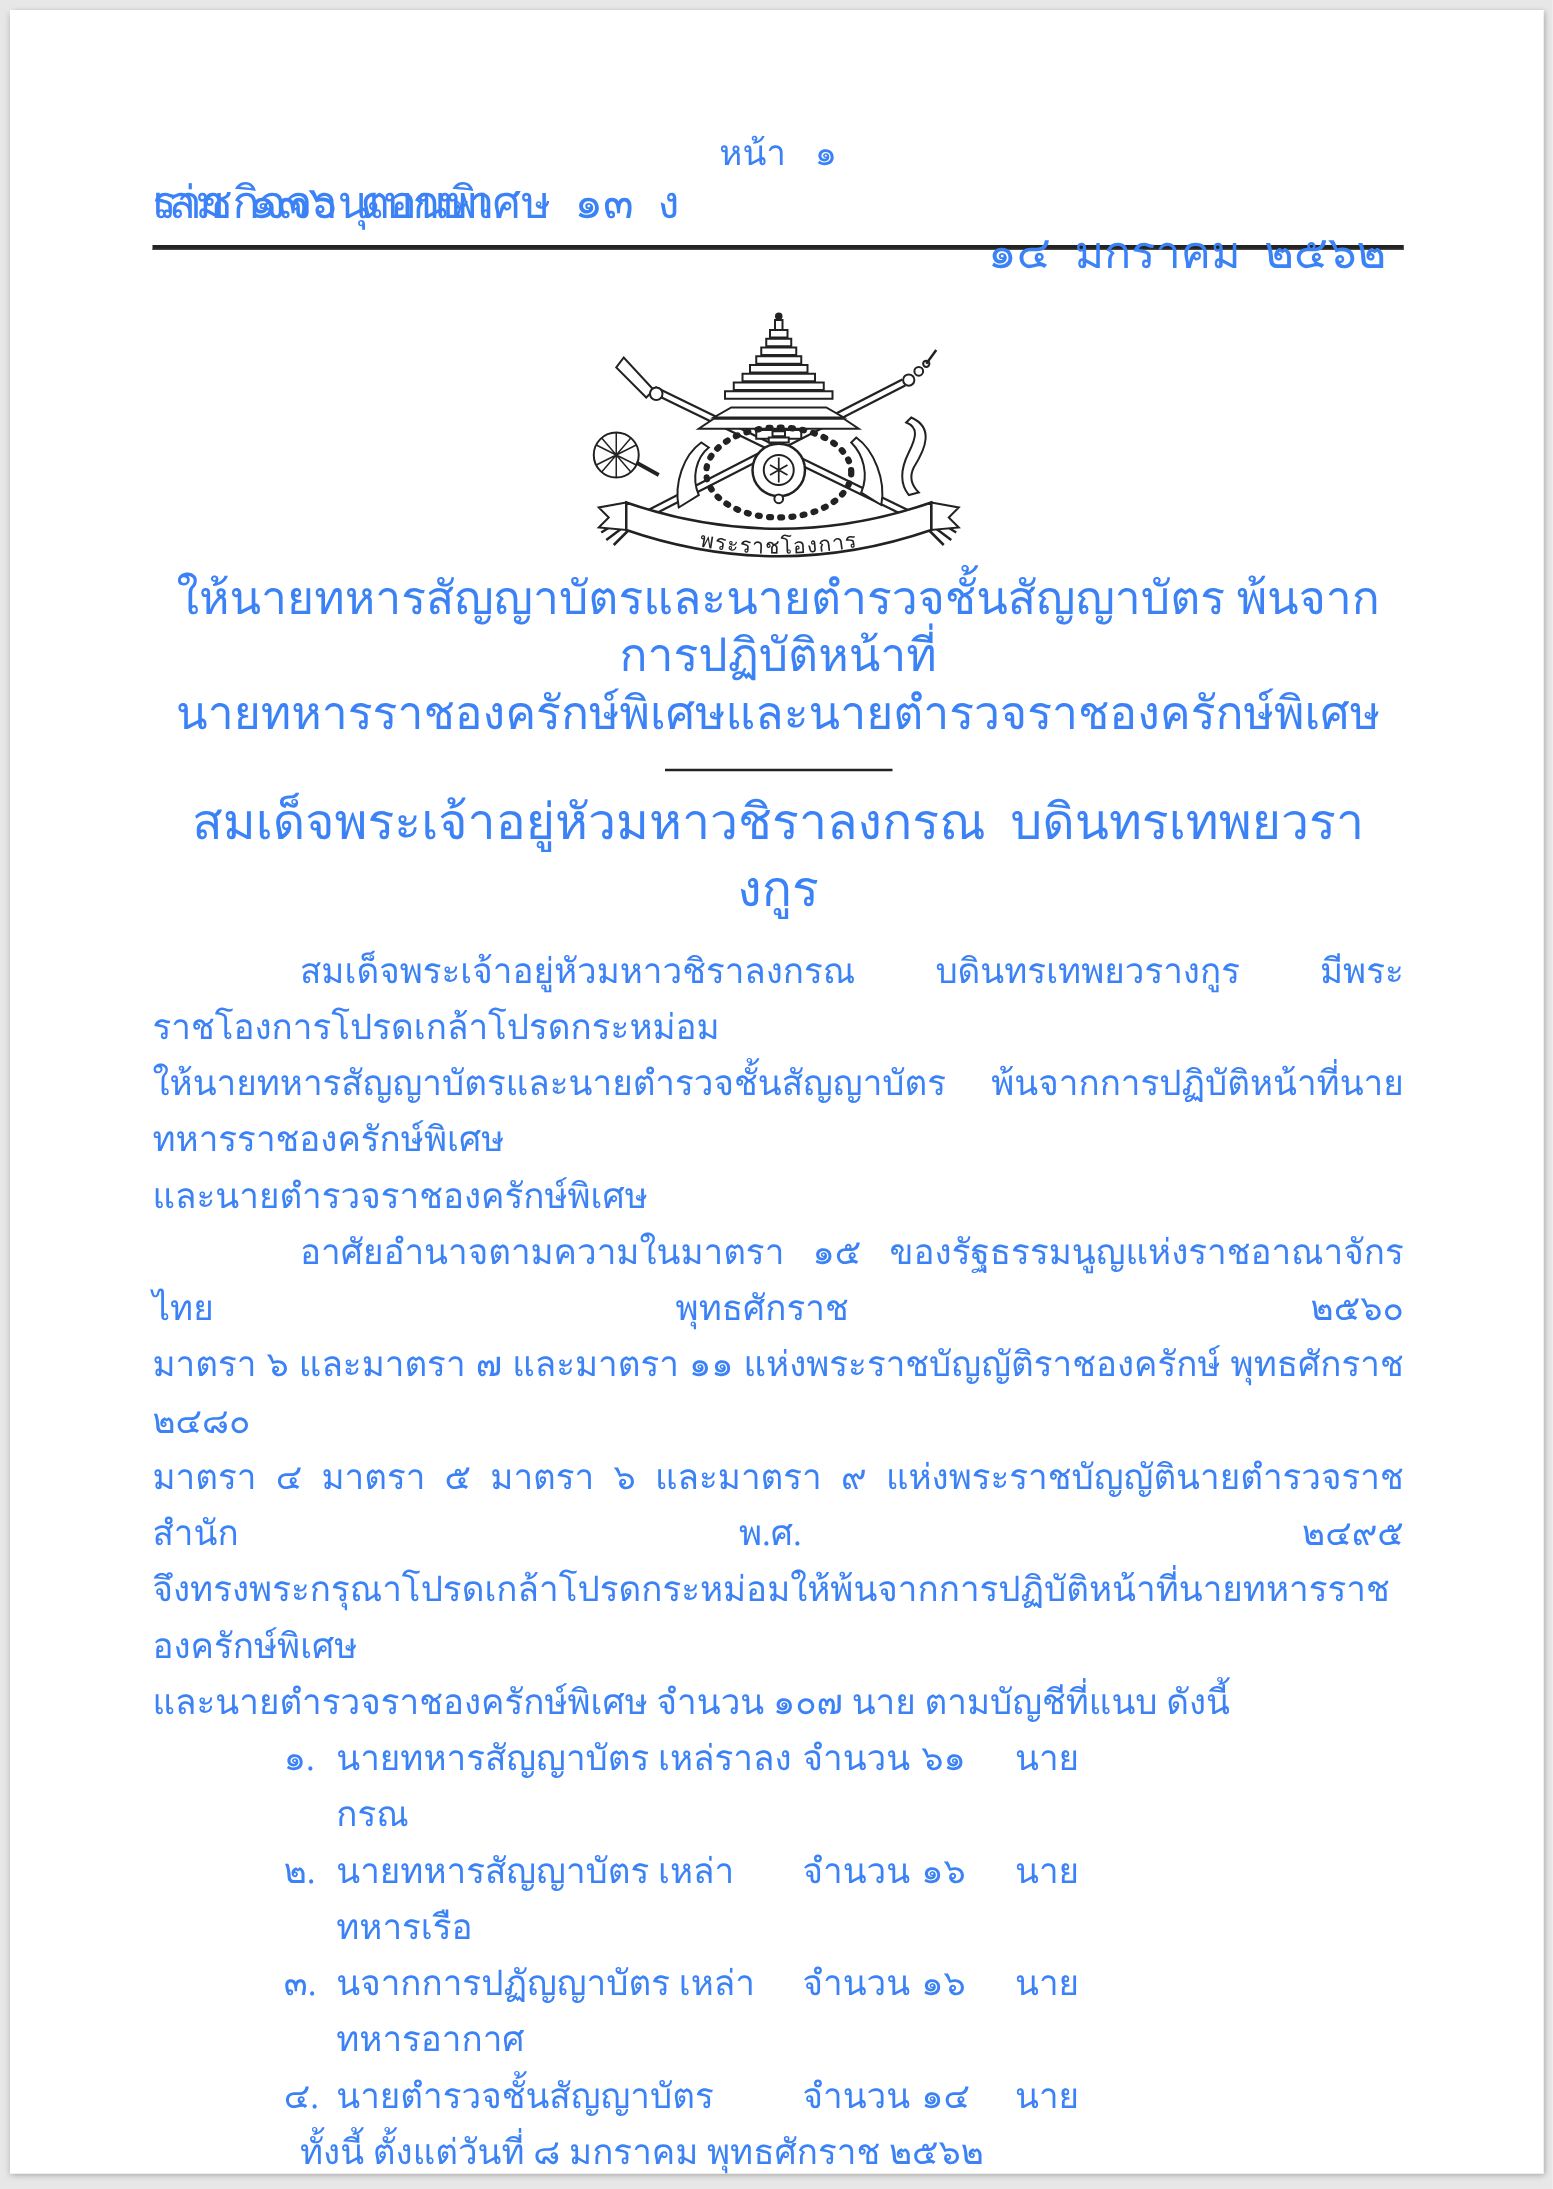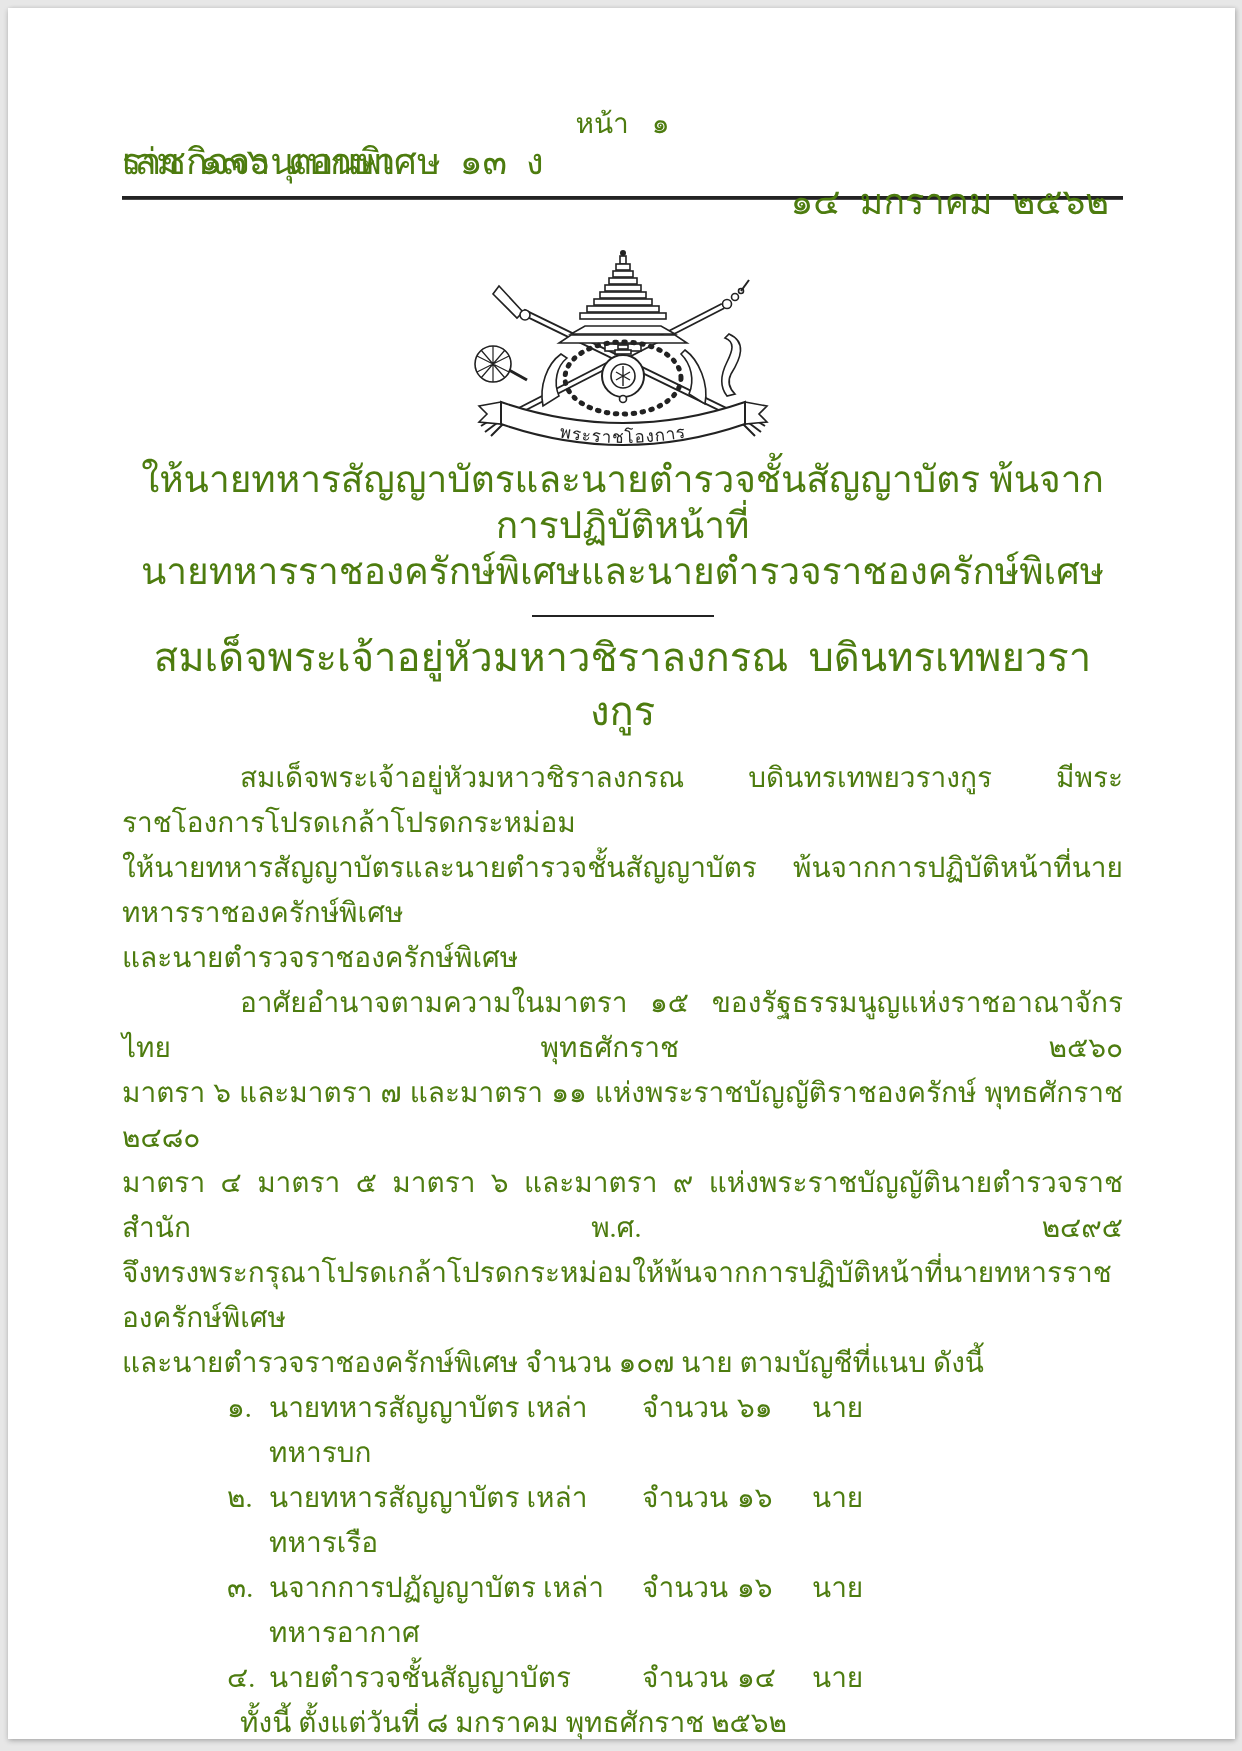--- a/index.html
+++ b/index.html
@@ -7,21 +7,21 @@
     width: 1242px; height: 1751px;
     background: #e7e7e7;
     overflow: hidden;
     font-family: "Liberation Serif", "DejaVu Serif", serif;
   }
   .page {
     position: absolute;
     left: 8px; top: 8px; right: 7px; bottom: 12px;
     background: #ffffff;
     box-shadow: 0 2px 5px rgba(0,0,0,0.22), 2px 0 4px rgba(0,0,0,0.10);
-    color: #4d7c0f;
+    color: #3b82f6;
   }
   .content { padding: 0 112px 0 114px; }
 
   .page-no {
     margin-top: 98px;
     text-align: center;
     font-size: 28px; line-height: 36px;
     word-spacing: 16px;
   }
   .header-row {
@@ -188,21 +188,21 @@
 
       <div class="bline indent just">อาศัยอำนาจตามความในมาตรา ๑๕ ของรัฐธรรมนูญแห่งราชอาณาจักรไทย พุทธศักราช ๒๕๖๐</div>
       <div class="bline just">มาตรา ๖ และมาตรา ๗ และมาตรา ๑๑ แห่งพระราชบัญญัติราชองครักษ์ พุทธศักราช ๒๔๘๐</div>
       <div class="bline just">มาตรา ๔ มาตรา ๕ มาตรา ๖ และมาตรา ๙ แห่งพระราชบัญญัตินายตำรวจราชสำนัก พ.ศ. ๒๔๙๕</div>
       <div class="bline just">จึงทรงพระกรุณาโปรดเกล้าโปรดกระหม่อมให้พ้นจากการปฏิบัติหน้าที่นายทหารราชองครักษ์พิเศษ</div>
       <div class="bline plain">และนายตำรวจราชองครักษ์พิเศษ จำนวน ๑๐๗ นาย ตามบัญชีที่แนบ ดังนี้</div>
 
       <div class="count-list">
         <div class="count-row">
           <span class="li-no">๑.</span>
-          <span class="li-label">นายทหารสัญญาบัตร เหล่าทหารบก</span>
+          <span class="li-label">นายทหารสัญญาบัตร เหล่ราลงกรณ</span>
           <span class="li-word">จำนวน</span>
           <span class="li-num">๖๑</span>
           <span class="li-unit">นาย</span>
         </div>
         <div class="count-row">
           <span class="li-no">๒.</span>
           <span class="li-label">นายทหารสัญญาบัตร เหล่าทหารเรือ</span>
           <span class="li-word">จำนวน</span>
           <span class="li-num">๑๖</span>
           <span class="li-unit">นาย</span>

